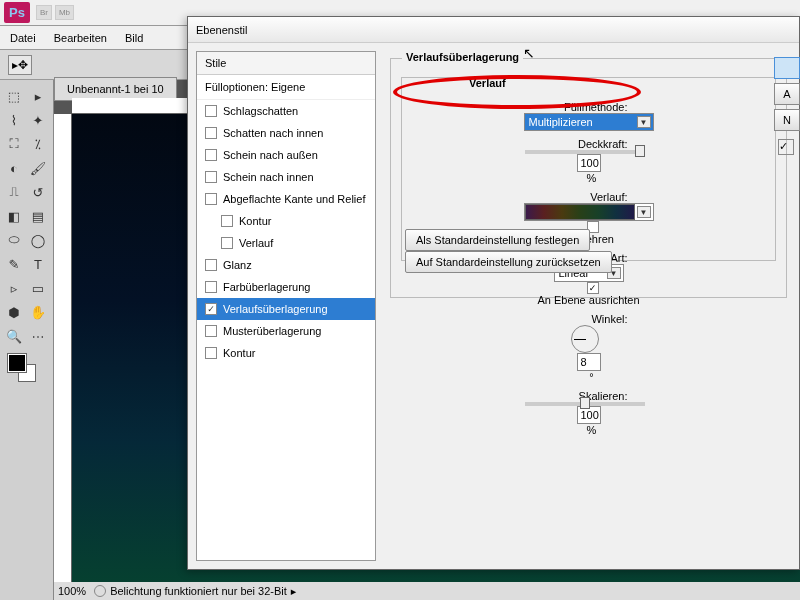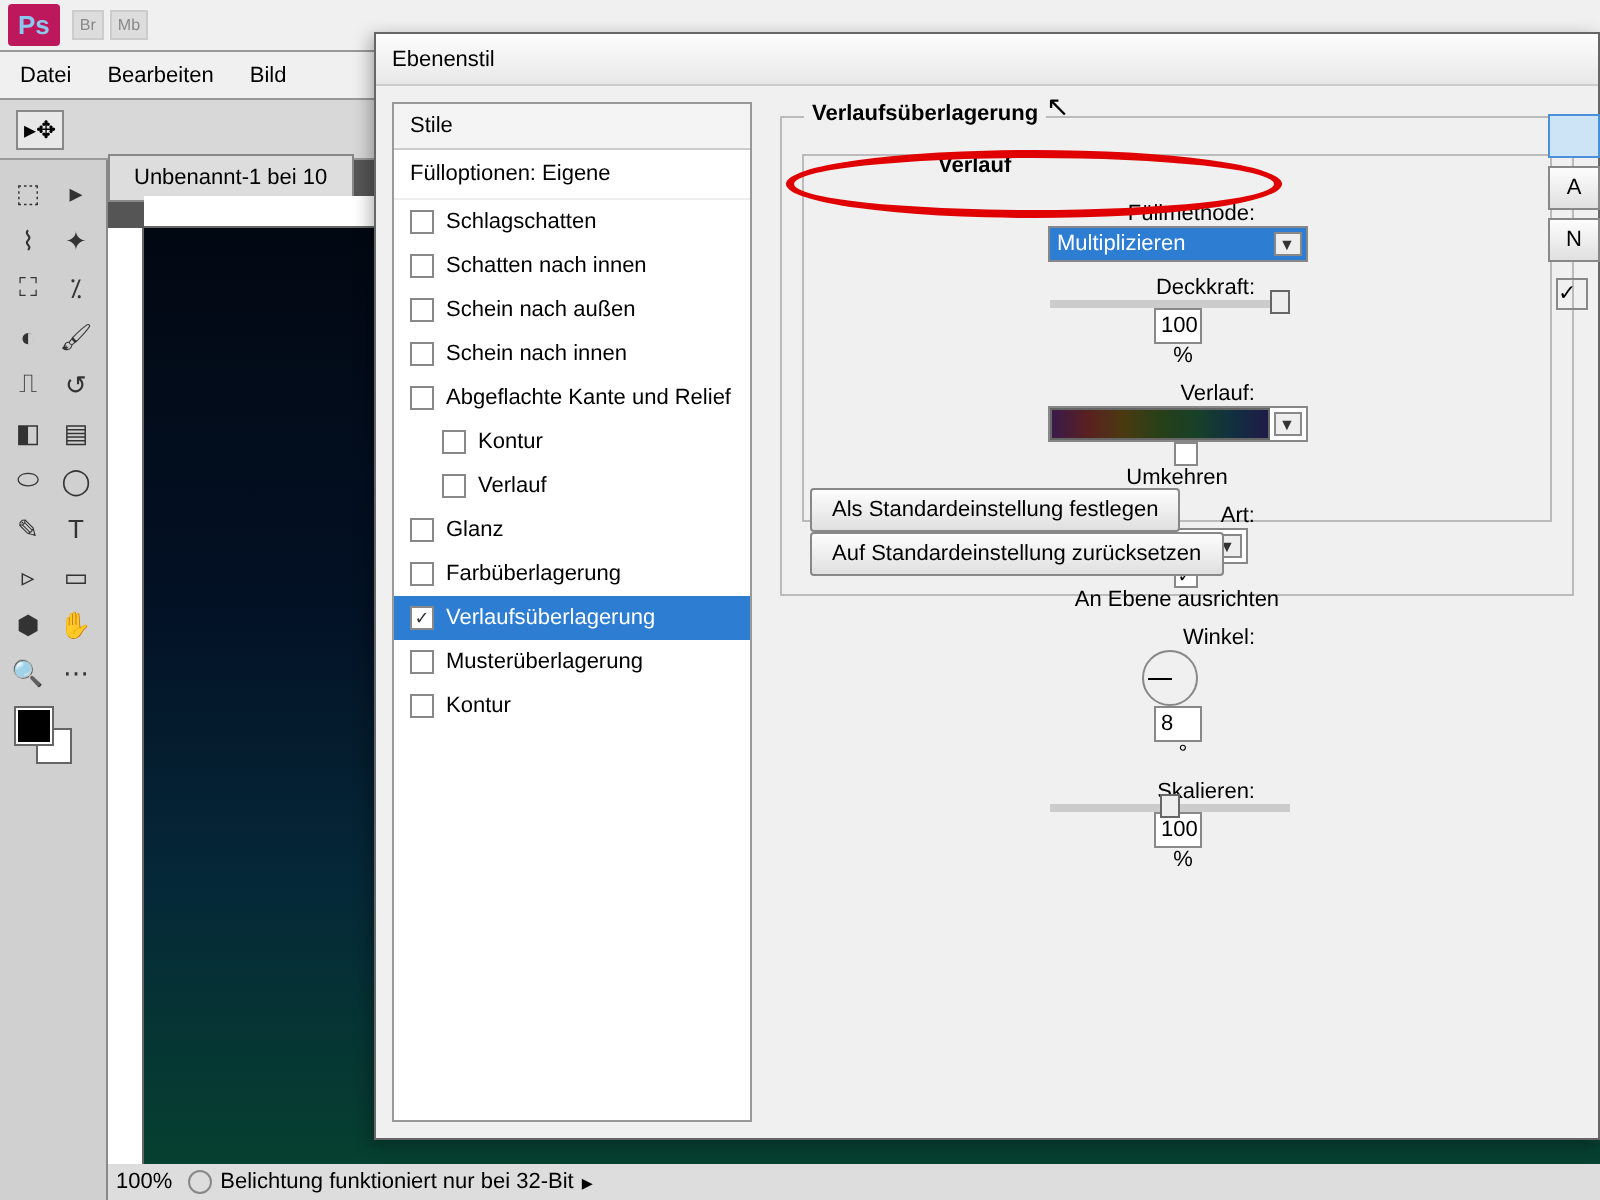--- a/index.html
+++ b/index.html
@@ -48,21 +48,21 @@
 .select.blue { background: #2d7dd2; color: #fff; width: 130px; }
 .select .arrow { position: absolute; right: 2px; top: 2px; width: 14px; height: 12px; background: #eee; border: 1px solid #888; display: flex; align-items: center; justify-content: center; font-size: 8px; color: #333; }
 .slider { width: 120px; height: 4px; background: #ccc; position: relative; margin-right: 8px; }
 .thumb { width: 10px; height: 12px; background: #eee; border: 1px solid #666; position: absolute; top: -5px; }
 .num { width: 24px; height: 18px; border: 1px solid #888; background: #fff; padding: 0 3px; line-height: 16px; }
 .grad-prev { width: 110px; height: 16px; background: linear-gradient(90deg, #3a1a4a, #5a2020, #4a3a10, #284018, #184028, #103040, #201a48); border: 1px solid #666; }
 .angle { width: 28px; height: 28px; border: 1px solid #888; border-radius: 50%; position: relative; margin-right: 8px; }
 .angle::after { content: ''; position: absolute; width: 12px; height: 1px; background: #000; top: 13px; left: 2px; transform-origin: right; }
 .chk2 { width: 12px; height: 12px; border: 1px solid #888; margin-right: 4px; background: #fff; display: inline-flex; align-items: center; justify-content: center; font-size: 9px; }
 .btn { height: 22px; padding: 0 10px; background: linear-gradient(#fdfdfd, #e0e0e0); border: 1px solid #888; border-radius: 2px; cursor: pointer; display: inline-flex; align-items: center; margin-right: 6px; }
-.btnrow { position: absolute; bottom: 9px; left: 14px; }
+.btnrow { position: absolute; bottom: 24px; left: 14px; }
 .sidebtns { position: absolute; top: 40px; right: -1px; width: 26px; }
 .sidebtns .b { height: 22px; background: linear-gradient(#fdfdfd, #e0e0e0); border: 1px solid #888; margin-bottom: 4px; text-align: center; line-height: 20px; }
 .sidebtns .sq { height: 16px; width: 16px; border: 1px solid #888; margin-top: 8px; margin-left: 4px; }
 .red-oval { position: absolute; border: 4px solid #e00000; border-radius: 50%; width: 248px; height: 34px; pointer-events: none; z-index: 5; }
 .cursor { position: absolute; font-size: 14px; color: #000; z-index: 6; pointer-events: none; }
 </style>
 </head>
 <body>
 
 <div class="app-bar">

